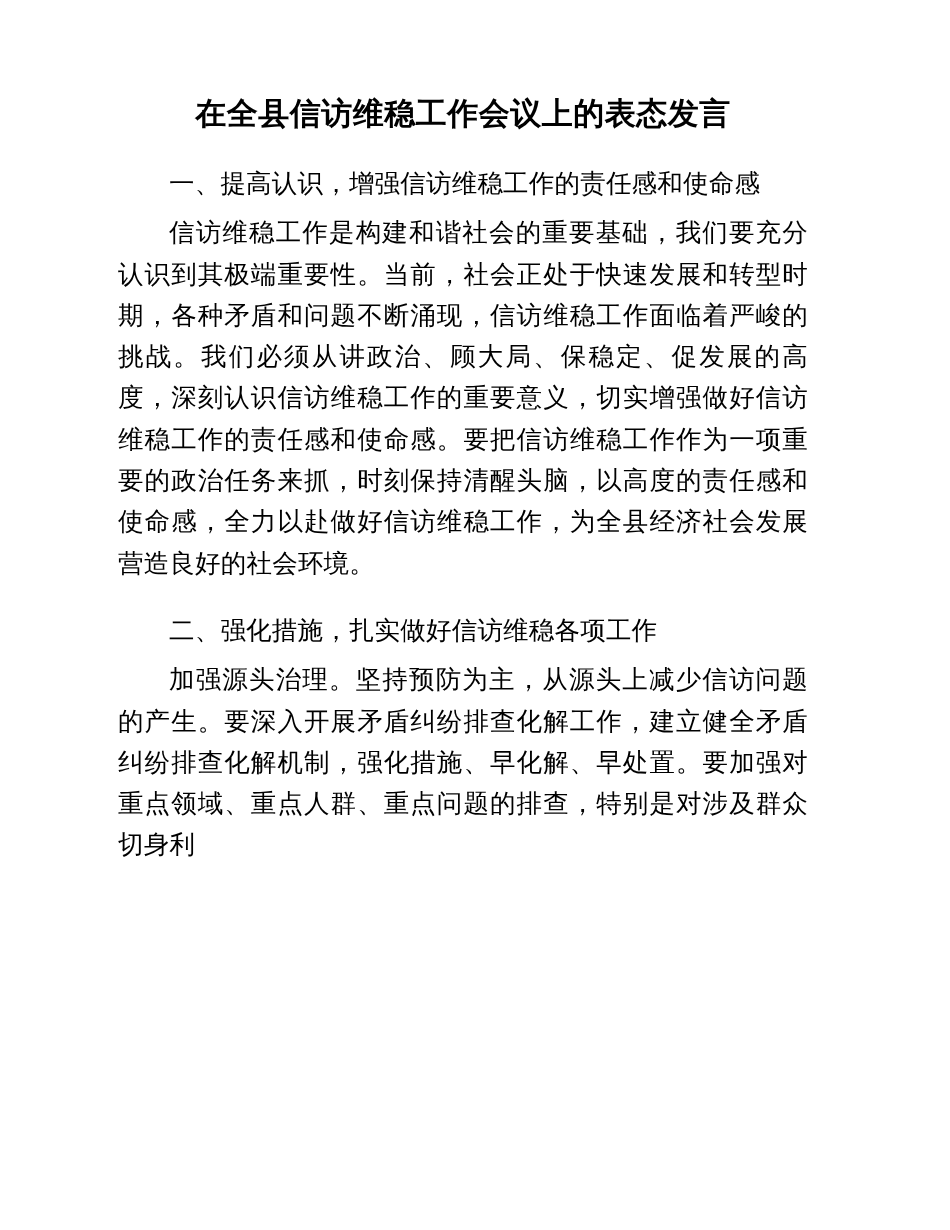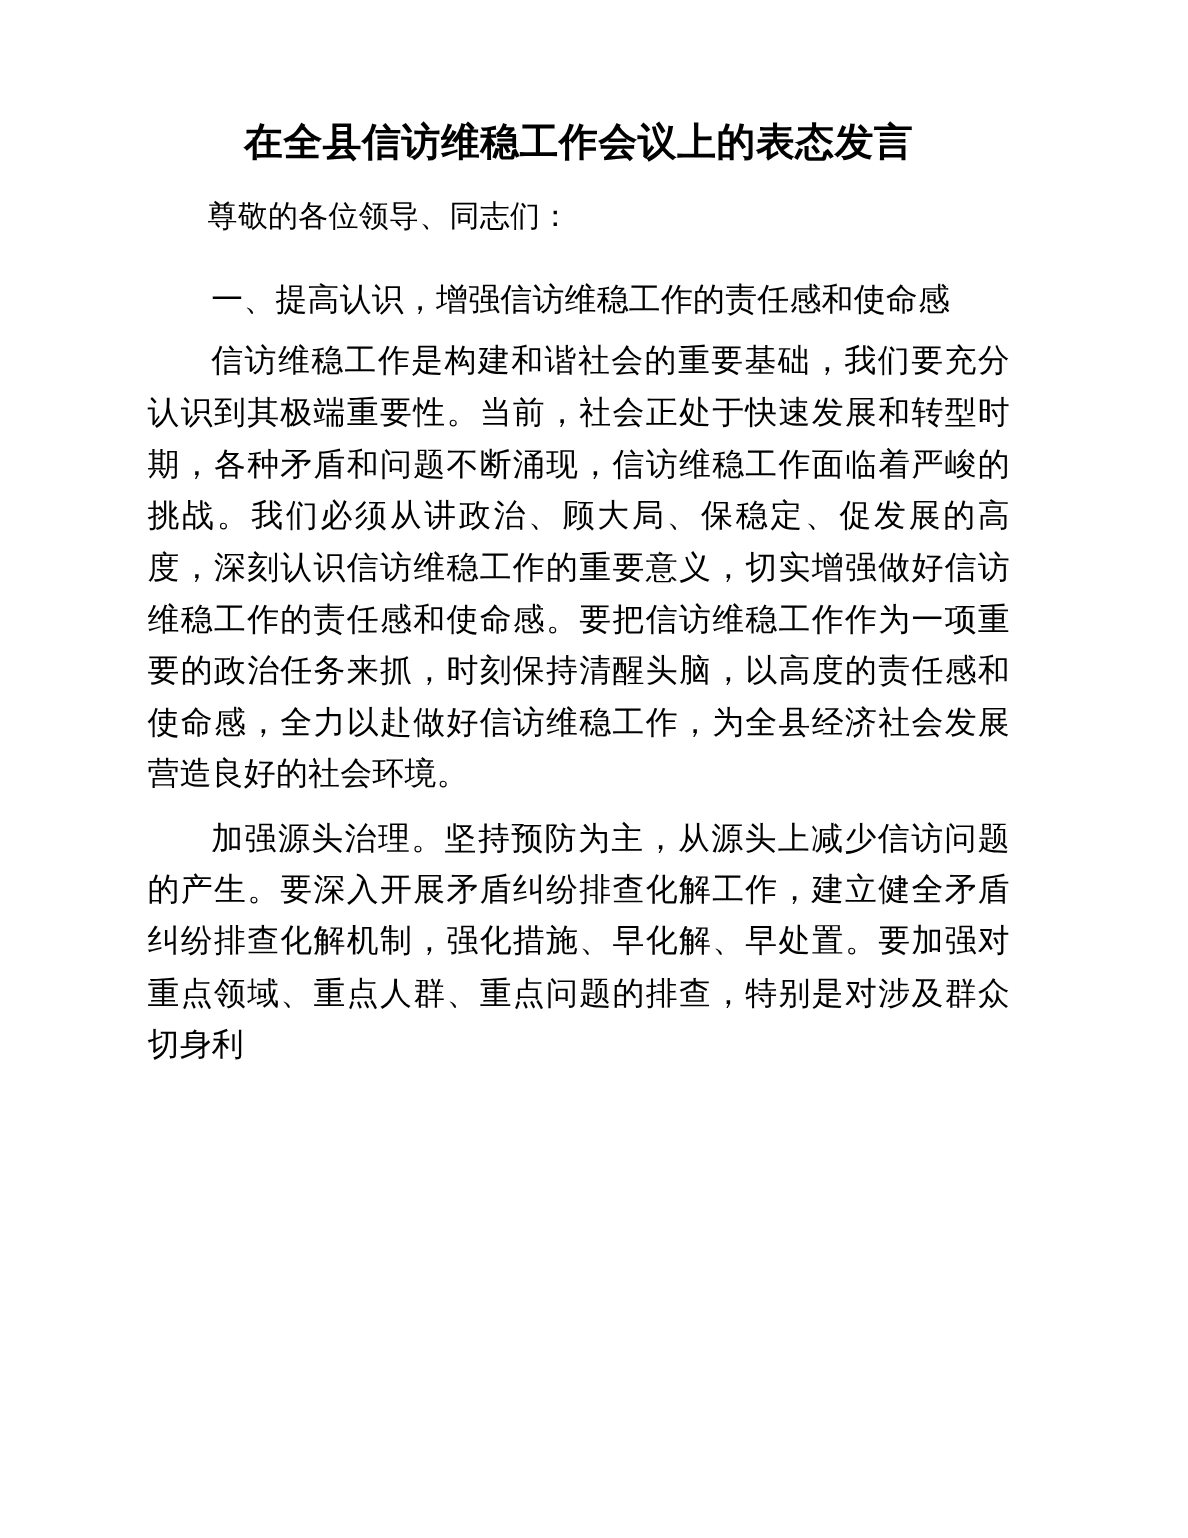--- a/index.html
+++ b/index.html
@@ -51,23 +51,23 @@
     margin-bottom: 10px;
   }
 </style>
 </head>
 <body>
 
 <div class="page">
 
   <h1 class="doc-title">在全县信访维稳工作会议上的表态发言</h1>
 
-  <p class="para salutation">尊敬的各位领导、同志们：</p>
 
 
   <p class="para heading">一、提高认识，增强信访维稳工作的责任感和使命感</p>
 
   <p class="para body">信访维稳工作是构建和谐社会的重要基础，我们要充分认识到其极端重要性。当前，社会正处于快速发展和转型时期，各种矛盾和问题不断涌现，信访维稳工作面临着严峻的挑战。我们必须从讲政治、顾大局、保稳定、促发展的高度，深刻认识信访维稳工作的重要意义，切实增强做好信访维稳工作的责任感和使命感。要把信访维稳工作作为一项重要的政治任务来抓，时刻保持清醒头脑，以高度的责任感和使命感，全力以赴做好信访维稳工作，为全县经济社会发展营造良好的社会环境。</p>
 
+  <p class="para heading">二、强化措施，扎实做好信访维稳各项工作</p>
 
   <p class="para body">加强源头治理。坚持预防为主，从源头上减少信访问题的产生。要深入开展矛盾纠纷排查化解工作，建立健全矛盾纠纷排查化解机制，强化措施、早化解、早处置。要加强对重点领域、重点人群、重点问题的排查，特别是对涉及群众切身利</p>
 
 </div>
 
 </body></html>

